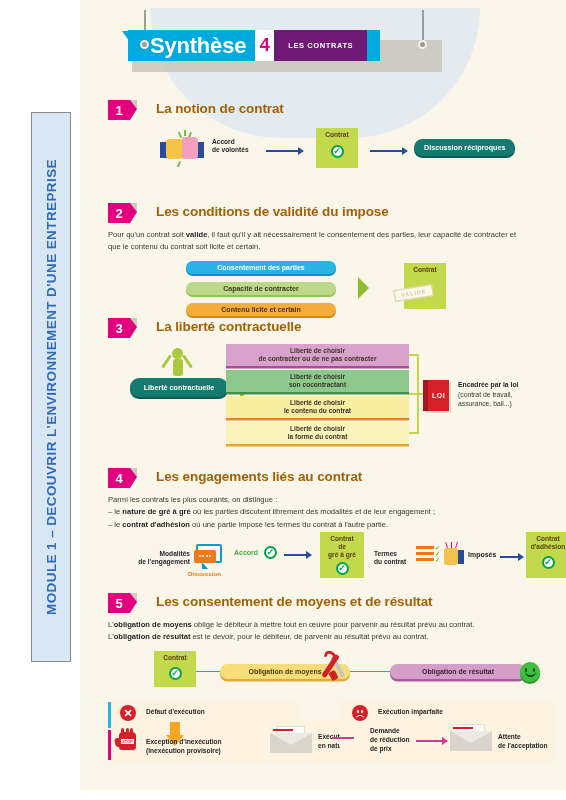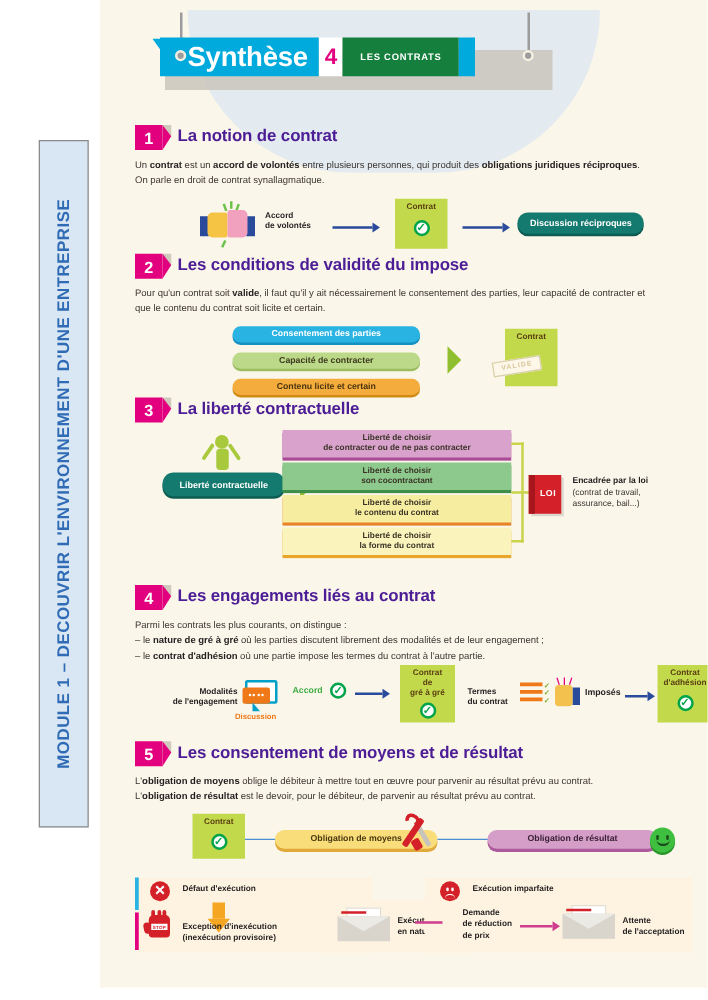--- a/index.html
+++ b/index.html
@@ -60,42 +60,42 @@
     border-left:10px solid transparent;
     border-right:10px solid transparent;
     border-top:14px solid #00aadc;
   }
   #banner-num{
     background:#ffffff; min-width:19px; display:flex; align-items:center;
     justify-content:center; padding:0 4px;
   }
   #banner-num span{ color:#e3007e; font-size:18px; font-weight:bold; }
   #banner-chip{
-    background:#15803d; display:flex; align-items:center; padding:0 14px;
+    background:#701a75; display:flex; align-items:center; padding:0 14px;
   }
   #banner-chip span{
     color:#ffffff; font-size:7.5px; font-weight:bold; letter-spacing:.6px;
   }
   #banner-end{ background:#00aadc; width:13px; }
 
   
   .section{ position:absolute; left:28px; width:446px; }
   .sec-head{ display:flex; align-items:flex-start; gap:0; position:relative; }
   .sec-badge{
     width:22px; height:20px; background:#e3007e; color:#fff;
     font-size:13px; font-weight:bold; display:flex; align-items:center;
     justify-content:center; position:relative; flex:0 0 auto;
   }
   .sec-badge:after{
     content:""; position:absolute; right:-7px; top:0;
     border-top:9px solid #cfcabb; border-left:7px solid #e3007e;
     border-bottom:11px solid transparent;
   }
   .sec-title{
-    margin-left:12px; font-size:13.5px; font-weight:bold; color:#4c1d95;
+    margin-left:26px; font-size:13.5px; font-weight:bold; color:#a16207;
     line-height:1.35; letter-spacing:-.1px;
   }
   .sec-body{
     margin-top:6px; font-size:7.6px; line-height:1.62; color:#3b3632;
     max-width:410px;
   }
   .sec-body b{ color:#231f20; }
 
   
   .pill{
@@ -321,21 +321,20 @@
     <div id="banner-tail"></div>
     <div class="hang-dot" style="left:60px;top:40px;"></div>
     <div class="hang-dot" style="left:338px;top:40px;"></div>
   </div>
 
   <div class="section" style="top:100px;">
     <div class="sec-head">
       <div class="sec-badge">1</div>
       <div class="sec-title">La notion de contrat</div>
     </div>
-    <div class="sec-body">Un <b>contrat</b> est un <b>accord de volontés</b> entre plusieurs personnes, qui produit des <b>obligations juridiques réciproques</b>. On parle en droit de contrat synallagmatique.</div>
 
     <div id="s1d">
       <div id="hands">
         <div class="lineA"></div>
           <div class="lineB"></div>
           <div class="lineC"></div>
         <div class="cuffL"></div>
           <div class="cuffR"></div>
         <div class="fistL"></div>
           <div class="fistR"></div>

